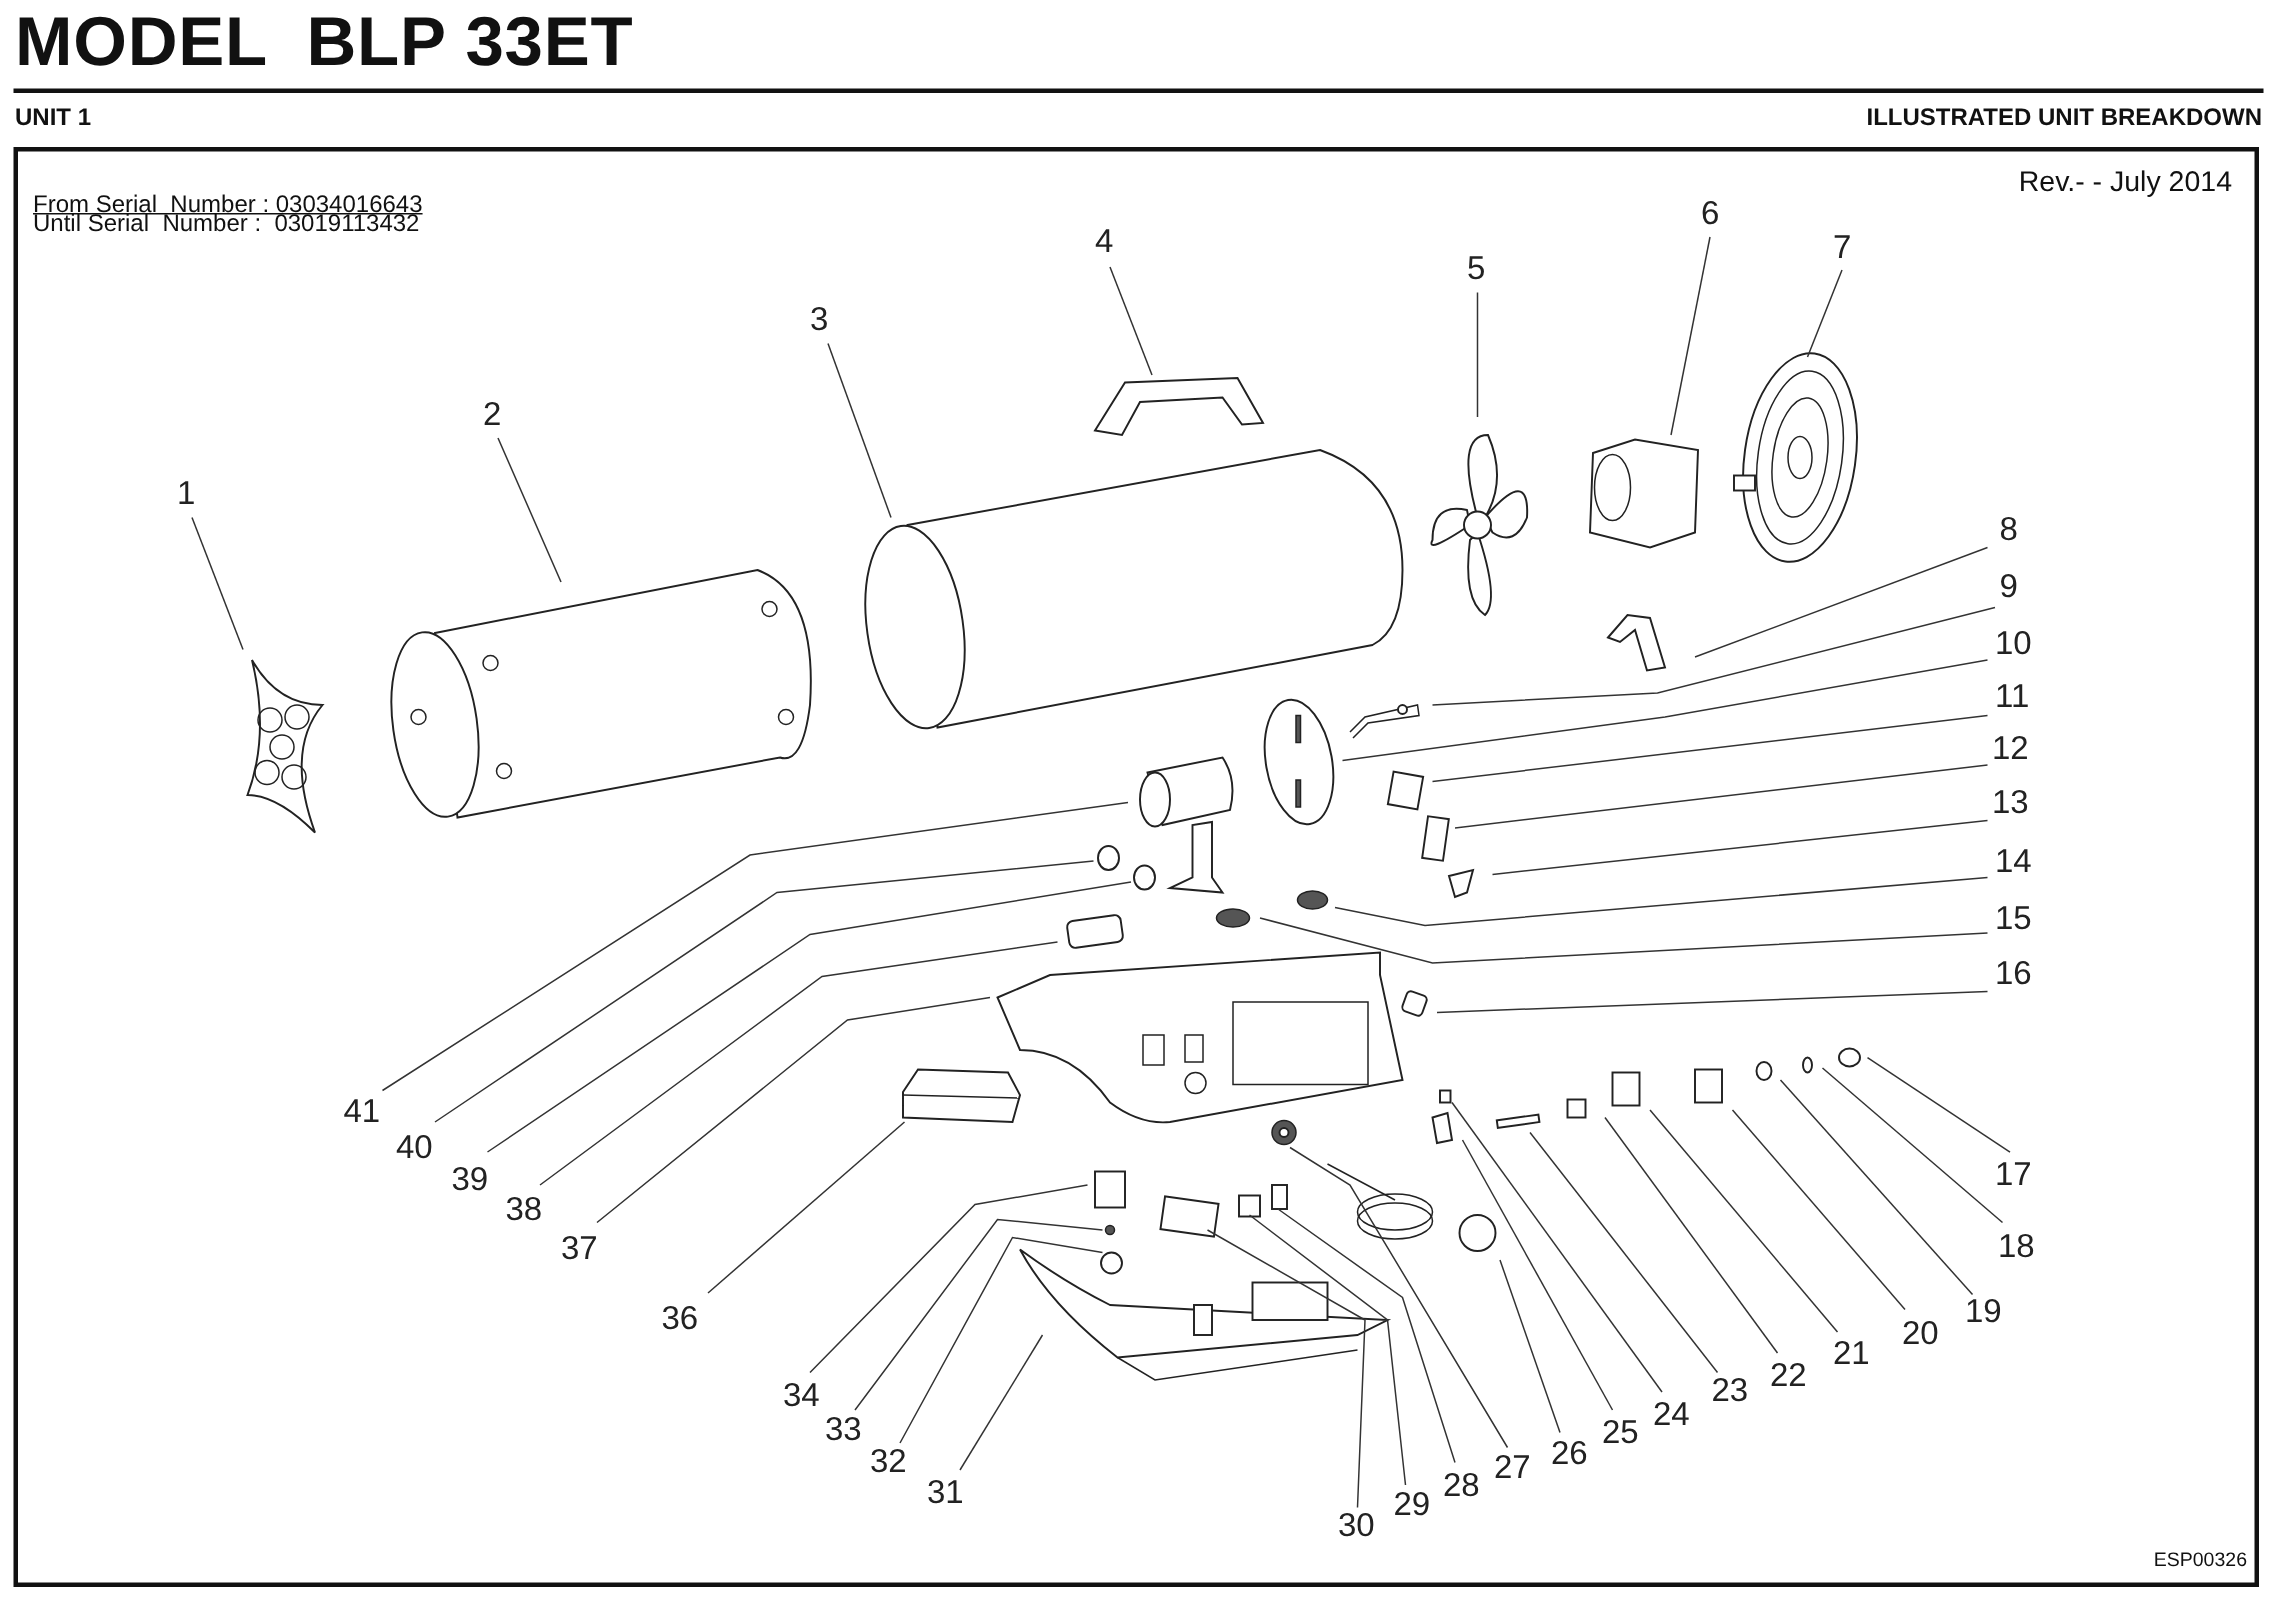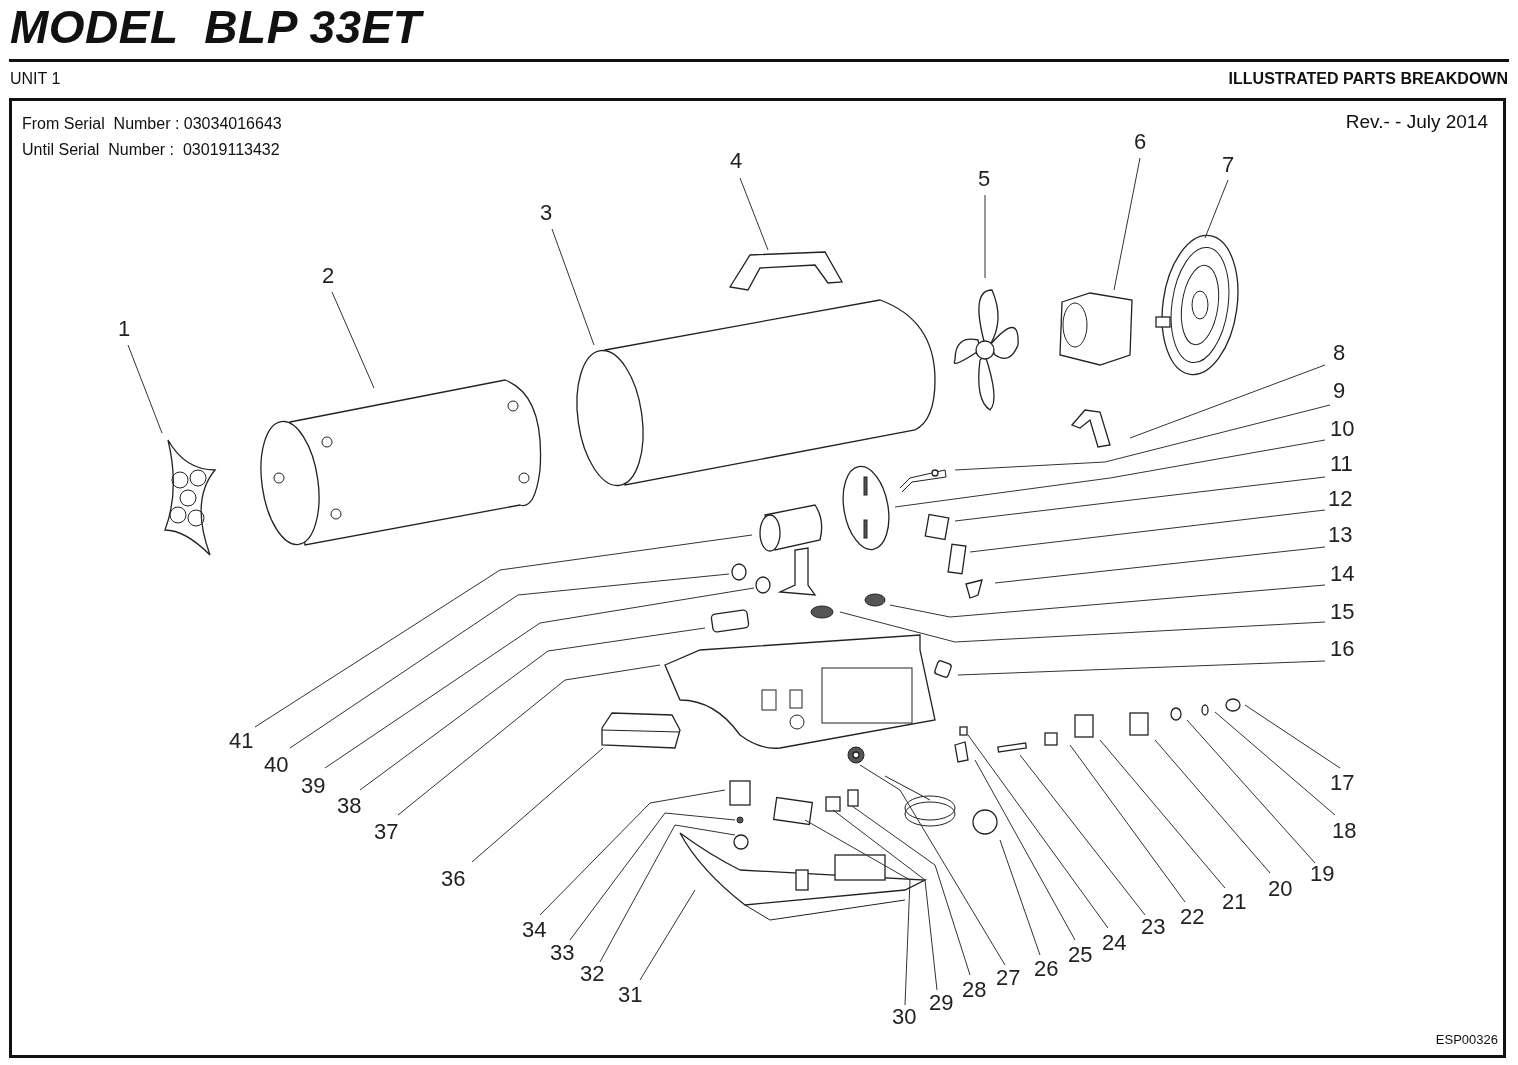--- a/index.html
+++ b/index.html
@@ -1,40 +1,40 @@
 <!DOCTYPE html>
 <html><head>
 <meta charset="utf-8">
 <style>
   html, body { margin: 0; padding: 0; background: #ffffff; }
   body { width: 1518px; height: 1065px; position: relative; overflow: hidden; font-family: "Liberation Sans", sans-serif; color: #111; }
-  .title { position: absolute; left: 10px; top: 4px; font-size: 46px; font-weight: bold; font-style: italic; letter-spacing: 0.5px; white-space: pre; line-height: 1; }
+  .title { position: absolute; left: 10px; top: 4px; font-size: 46px; font-weight: bold; letter-spacing: 0.5px; white-space: pre; line-height: 1; }
   .top-rule { position: absolute; left: 9px; top: 59px; width: 1500px; height: 3px; background: #111; }
-  .unit { position: absolute; left: 10px; top: 70px; font-size: 16px; font-weight: normal; }
+  .unit { position: absolute; left: 10px; top: 70px; font-size: 16px; font-weight: bold; }
   .ipb { position: absolute; right: 10px; top: 70px; font-size: 16px; font-weight: bold; }
   .frame { position: absolute; left: 9px; top: 98px; width: 1497px; height: 960px; border: 3px solid #111; box-sizing: border-box; }
   .serial { position: absolute; left: 22px; font-size: 16px; white-space: pre; }
-  .serial.from { top: 115px; }
+  .serial.from { top: 128px; text-decoration: underline; }
   .serial.until { top: 141px; }
   .rev { position: absolute; right: 30px; top: 111px; font-size: 19px; }
   .docid { position: absolute; right: 20px; top: 1032px; font-size: 13px; text-align: right; }
   svg#diagram { position: absolute; left: 0; top: 0; }
   .callout { font-family: "Liberation Sans", sans-serif; font-size: 22px; fill: #222; }
   .leader { stroke: #333; stroke-width: 1; fill: none; }
   .part { stroke: #222; stroke-width: 1.3; fill: #fff; }
   .part-thin { stroke: #222; stroke-width: 1; fill: none; }
   .part-dark { stroke: #222; stroke-width: 1; fill: #555; }
 </style>
 </head>
 <body>
 
 <div class="title">MODEL  BLP 33ET</div>
 <div class="top-rule"></div>
 <div class="unit">UNIT 1</div>
-<div class="ipb">ILLUSTRATED PARTS BREAKDOWN</div>
+<div class="ipb">ILLUSTRATED UNIT BREAKDOWN</div>
 
 <div class="frame"></div>
 <div class="serial from">From Serial  Number : 03034016643</div>
 <div class="serial until">Until Serial  Number :  03019113432</div>
 <div class="rev">Rev.- - July 2014</div>
 <div class="docid">ESP00326</div>
 
 <svg id="diagram" width="1518" height="1065">
 
   <g>

